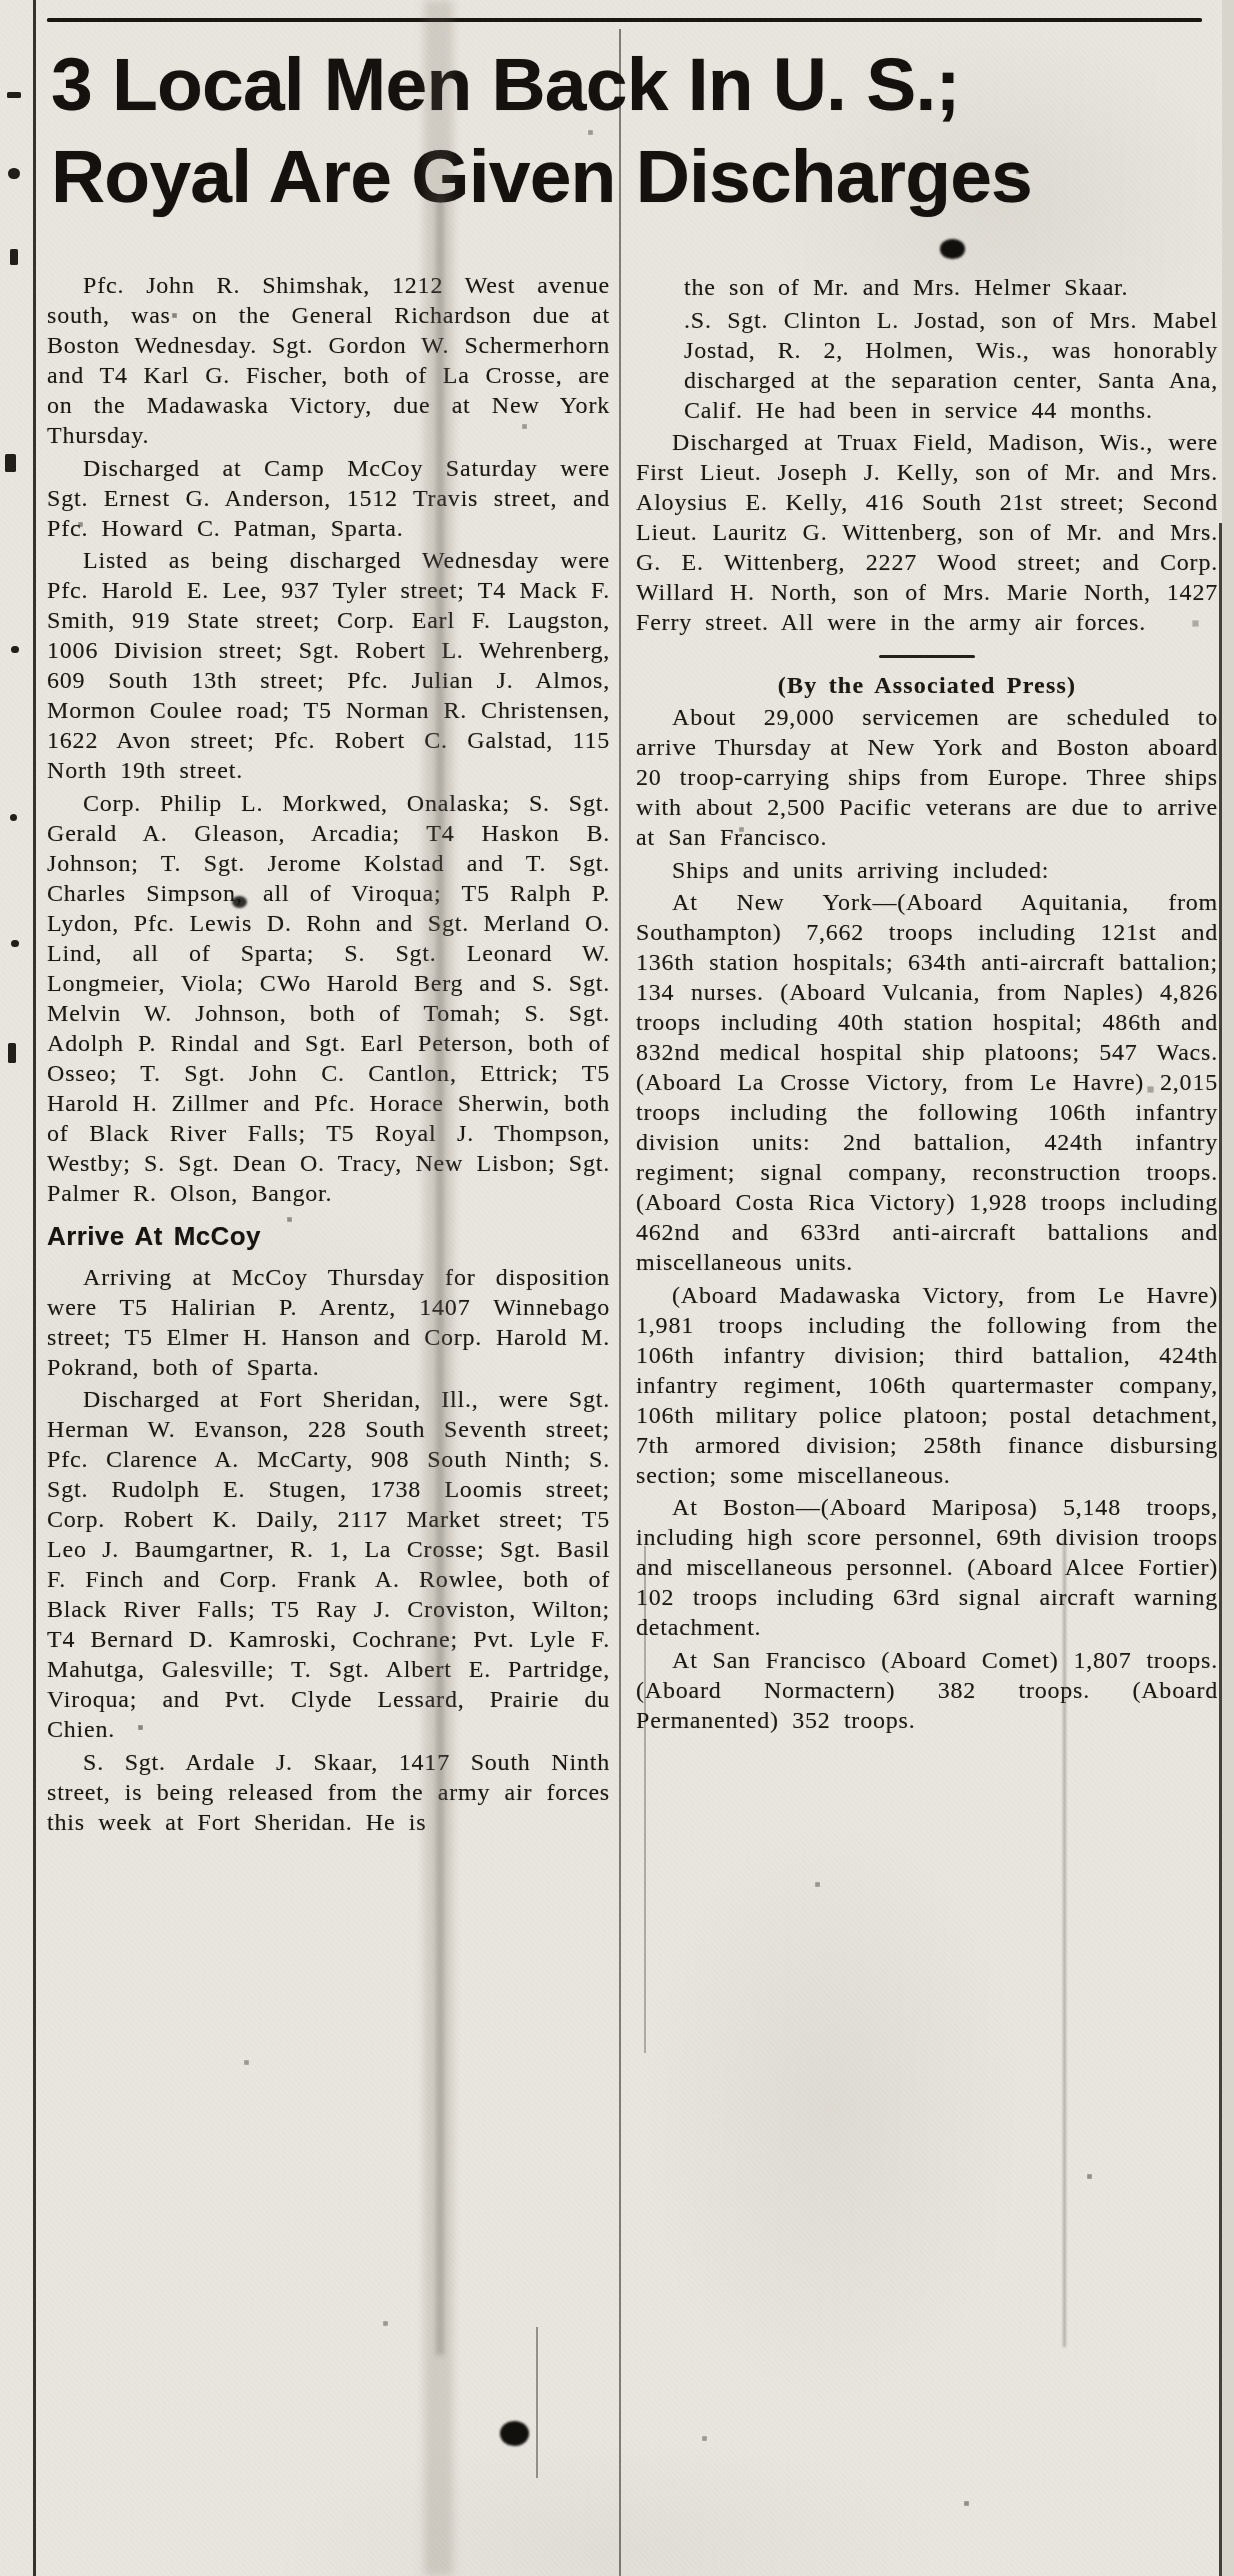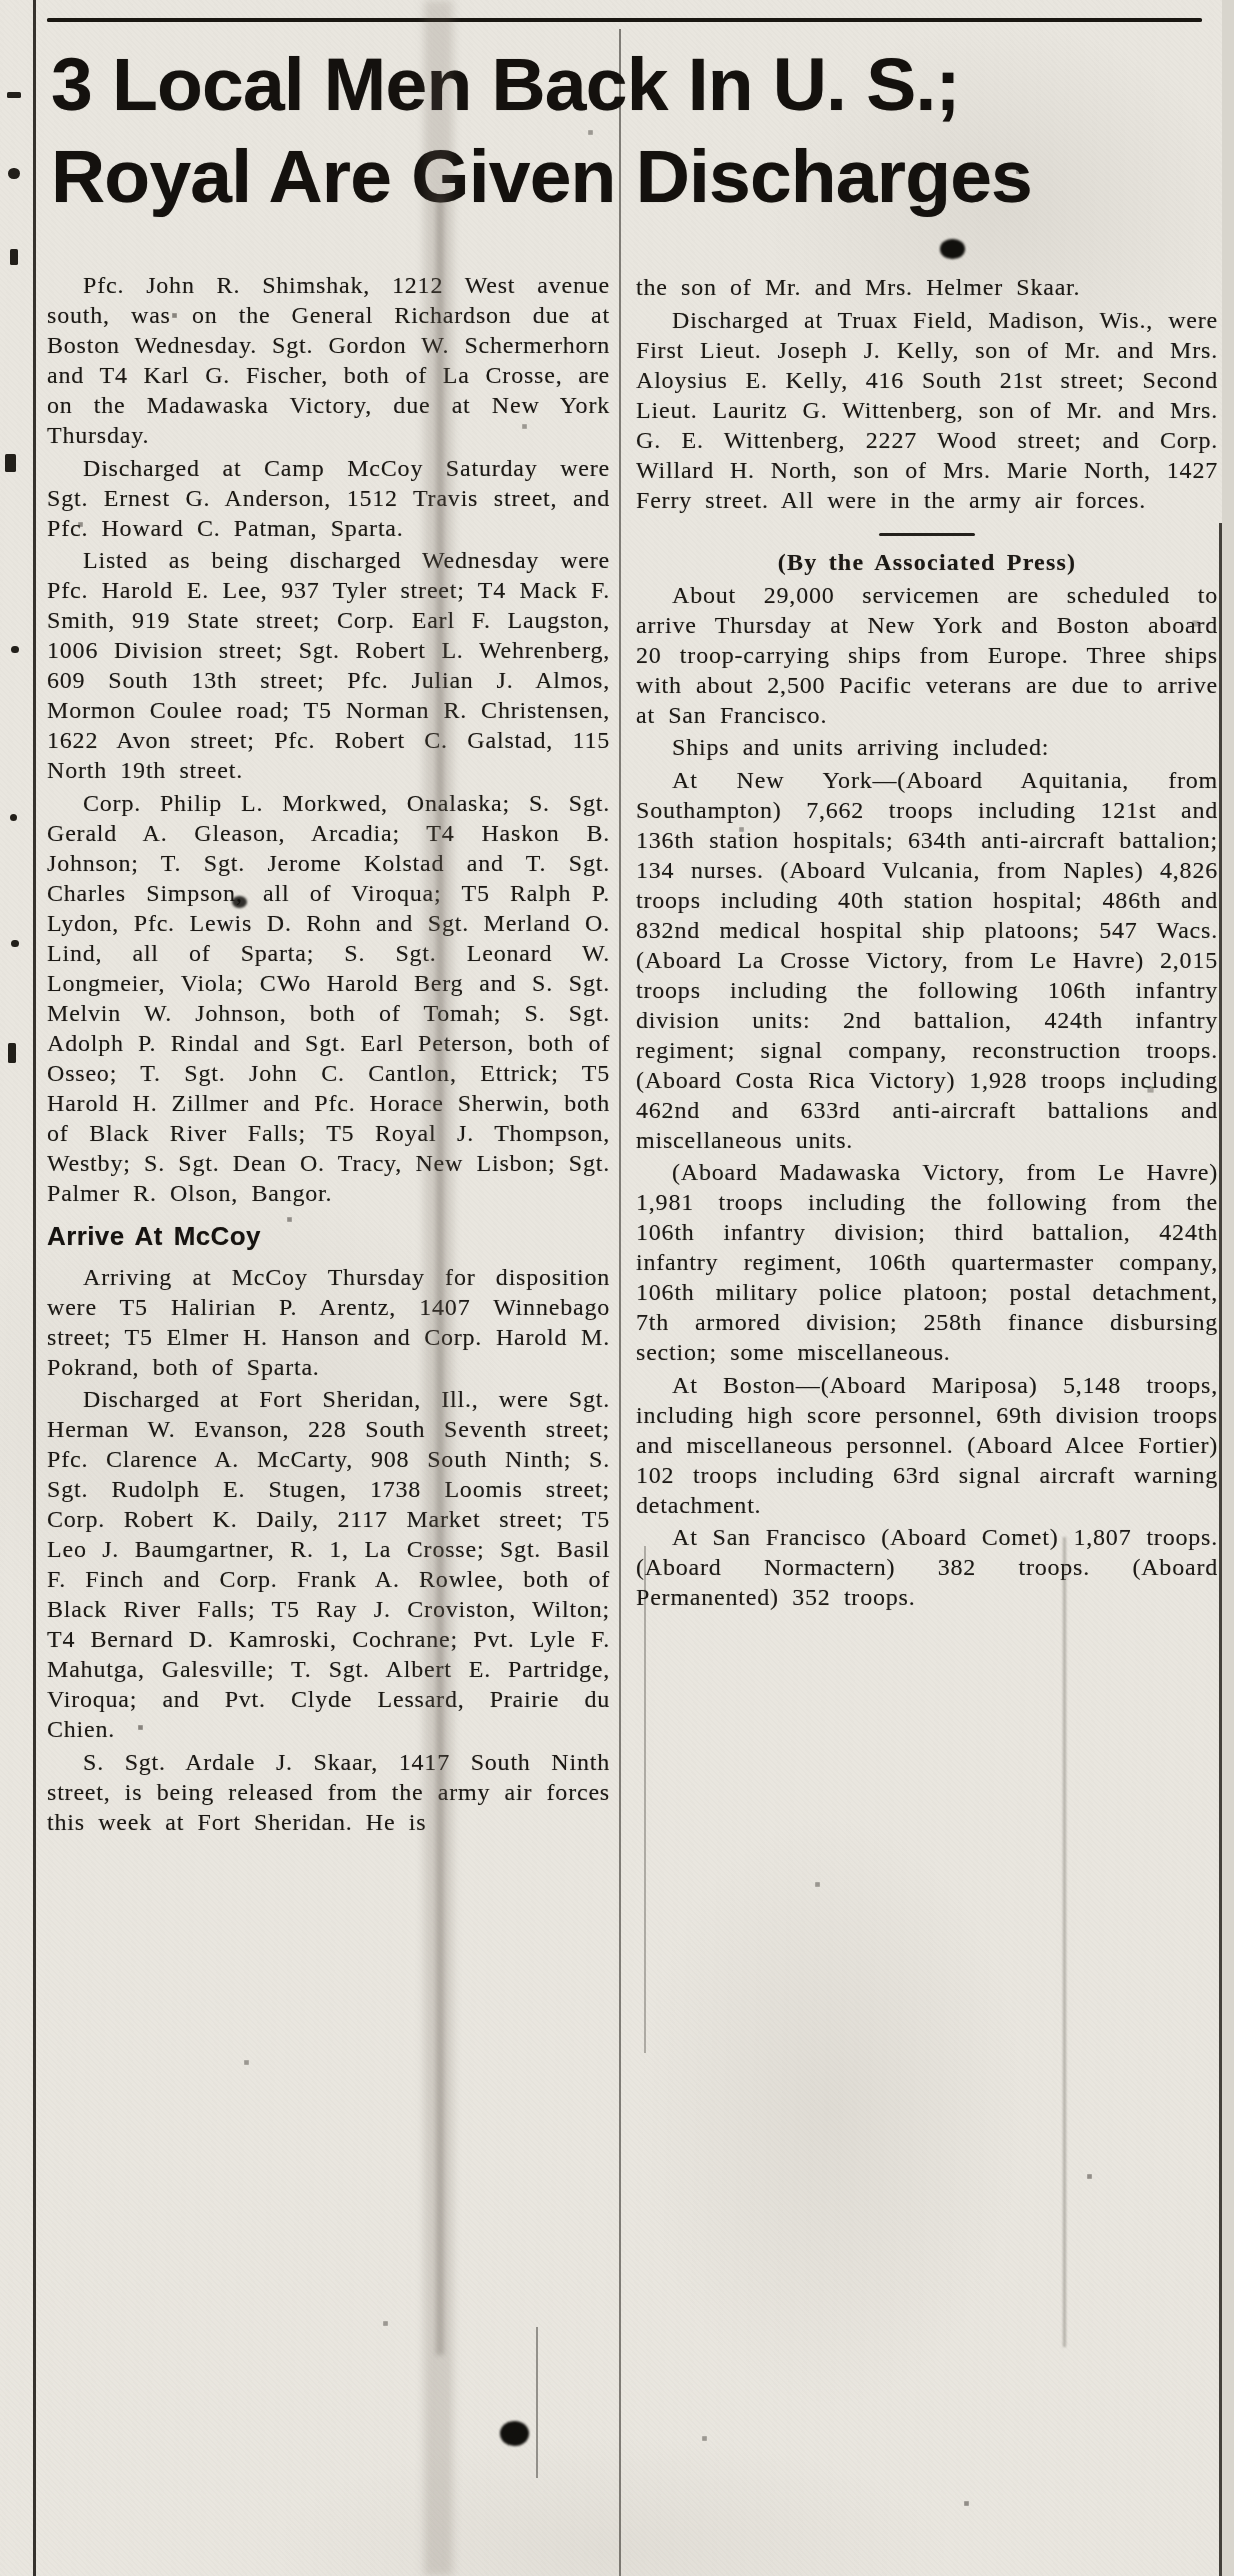--- a/index.html
+++ b/index.html
@@ -19,21 +19,21 @@
   .rule-short{position:absolute;left:536px;top:2327px;width:1.6px;height:151px;background:rgba(45,42,38,.45);}
 
   .headline{position:absolute;left:51px;top:38px;width:1161px;
     font-family:"Liberation Sans",sans-serif;font-weight:bold;font-size:75px;line-height:92px;
     letter-spacing:-0.8px;color:#14110e;text-shadow:0 0 0.8px rgba(20,18,14,.5);}
   .headline .hl-line{white-space:nowrap;}
 
   .col{position:absolute;font-size:24px;line-height:30px;text-align:justify;
     letter-spacing:0.8px;word-spacing:6.5px;text-shadow:0 0 0.8px rgba(25,22,18,.35);}
   .col p{margin:0 0 2.5px 0;text-indent:36px;}
-  .col p.noindent{text-indent:0;}
+  .col p.noindent{text-indent:0;margin-left:48px;}
   .col-left{left:47px;top:270px;width:563px;}
   .col-right{left:636px;top:272px;width:582px;}
   .subhead{font-family:"Liberation Sans",sans-serif;font-weight:700;font-size:26px;line-height:33px;
     margin:12.3px 0 9px 0;text-indent:0;text-align:left;letter-spacing:0.4px;word-spacing:3.3px;color:#161310;}
   .divider-rule{width:96px;height:3.3px;background:#23201b;margin:18px auto 11.4px auto;border-radius:1.6px;}
   .byline{text-align:center;font-weight:bold;font-size:24px;text-indent:0 !important;
     margin:0 0 9.8px 0;letter-spacing:1.2px;word-spacing:4.1px;}
 
   .crease-main{position:absolute;left:424px;top:0;width:29px;height:2576px;
     background:rgba(108,101,91,.20);filter:blur(4.1px);pointer-events:none;}
@@ -90,20 +90,21 @@
     <p>Listed as being discharged Wednesday were Pfc. Harold E. Lee, 937 Tyler street; T4 Mack F. Smith, 919 State street; Corp. Earl F. Laugston, 1006 Division street; Sgt. Robert L. Wehrenberg, 609 South 13th street; Pfc. Julian J. Almos, Mormon Coulee road; T5 Norman R. Christensen, 1622 Avon street; Pfc. Robert C. Galstad, 115 North 19th street.</p>
     <p>Corp. Philip L. Morkwed, Onalaska; S. Sgt. Gerald A. Gleason, Arcadia; T4 Haskon B. Johnson; T. Sgt. Jerome Kolstad and T. Sgt. Charles Simpson, all of Viroqua; T5 Ralph P. Lydon, Pfc. Lewis D. Rohn and Sgt. Merland O. Lind, all of Sparta; S. Sgt. Leonard W. Longmeier, Viola; CWo Harold Berg and S. Sgt. Melvin W. Johnson, both of Tomah; S. Sgt. Adolph P. Rindal and Sgt. Earl Peterson, both of Osseo; T. Sgt. John C. Cantlon, Ettrick; T5 Harold H. Zillmer and Pfc. Horace Sherwin, both of Black River Falls; T5 Royal J. Thompson, Westby; S. Sgt. Dean O. Tracy, New Lisbon; Sgt. Palmer R. Olson, Bangor.</p>
     <div class="subhead">Arrive At McCoy</div>
     <p>Arriving at McCoy Thursday for disposition were T5 Halirian P. Arentz, 1407 Winnebago street; T5 Elmer H. Hanson and Corp. Harold M. Pokrand, both of Sparta.</p>
     <p>Discharged at Fort Sheridan, Ill., were Sgt. Herman W. Evanson, 228 South Seventh street; Pfc. Clarence A. McCarty, 908 South Ninth; S. Sgt. Rudolph E. Stugen, 1738 Loomis street; Corp. Robert K. Daily, 2117 Market street; T5 Leo J. Baumgartner, R. 1, La Crosse; Sgt. Basil F. Finch and Corp. Frank A. Rowlee, both of Black River Falls; T5 Ray J. Croviston, Wilton; T4 Bernard D. Kamroski, Cochrane; Pvt. Lyle F. Mahutga, Galesville; T. Sgt. Albert E. Partridge, Viroqua; and Pvt. Clyde Lessard, Prairie du Chien.</p>
     <p>S. Sgt. Ardale J. Skaar, 1417 South Ninth street, is being released from the army air forces this week at Fort Sheridan.  He is</p>
   </div>
 
   <div class="col col-right">
     <p class="noindent">the son of Mr. and Mrs. Helmer Skaar.</p>
+    <p class="noindent">.S. Sgt. Clinton L. Jostad, son of Mrs. Mabel Jostad, R. 2, Holmen, Wis., was honorably discharged at the separation center, Santa Ana, Calif.  He had been in service 44 months.</p>
     <p>Discharged at Truax Field, Madison, Wis., were First Lieut. Joseph J. Kelly, son of Mr. and Mrs. Aloysius E. Kelly, 416 South 21st street; Second Lieut. Lauritz G. Wittenberg, son of Mr. and Mrs. G. E. Wittenberg, 2227 Wood street; and Corp. Willard H. North, son of Mrs. Marie North, 1427 Ferry street.  All were in the army air forces.</p>
     <div class="divider-rule"></div>
     <p class="byline">(By the Associated Press)</p>
     <p>About 29,000 servicemen are scheduled to arrive Thursday at New York and Boston aboard 20 troop-carrying ships from Europe. Three ships with about 2,500 Pacific veterans are due to arrive at San Francisco.</p>
     <p>Ships and units arriving included:</p>
     <p>At New York—(Aboard Aquitania, from Southampton) 7,662 troops including 121st and 136th station hospitals; 634th anti-aircraft battalion; 134 nurses. (Aboard Vulcania, from Naples) 4,826 troops including 40th station hospital; 486th and 832nd medical hospital ship platoons; 547 Wacs. (Aboard La Crosse Victory, from Le Havre) 2,015 troops including the following 106th infantry division units: 2nd battalion, 424th infantry regiment; signal company, reconstruction troops. (Aboard Costa Rica Victory) 1,928 troops including 462nd and 633rd anti-aircraft battalions and miscellaneous units.</p>
     <p>(Aboard Madawaska Victory, from Le Havre) 1,981 troops including the following from the 106th infantry division; third battalion, 424th infantry regiment, 106th quartermaster company, 106th military police platoon; postal detachment, 7th armored division; 258th finance disbursing section; some miscellaneous.</p>
     <p>At Boston—(Aboard Mariposa) 5,148 troops, including high score personnel, 69th division troops and miscellaneous personnel. (Aboard Alcee Fortier) 102 troops including 63rd signal aircraft warning detachment.</p>
     <p>At San Francisco (Aboard Comet) 1,807 troops.  (Aboard Normactern) 382 troops.  (Aboard Permanented) 352 troops.</p>
   </div>

